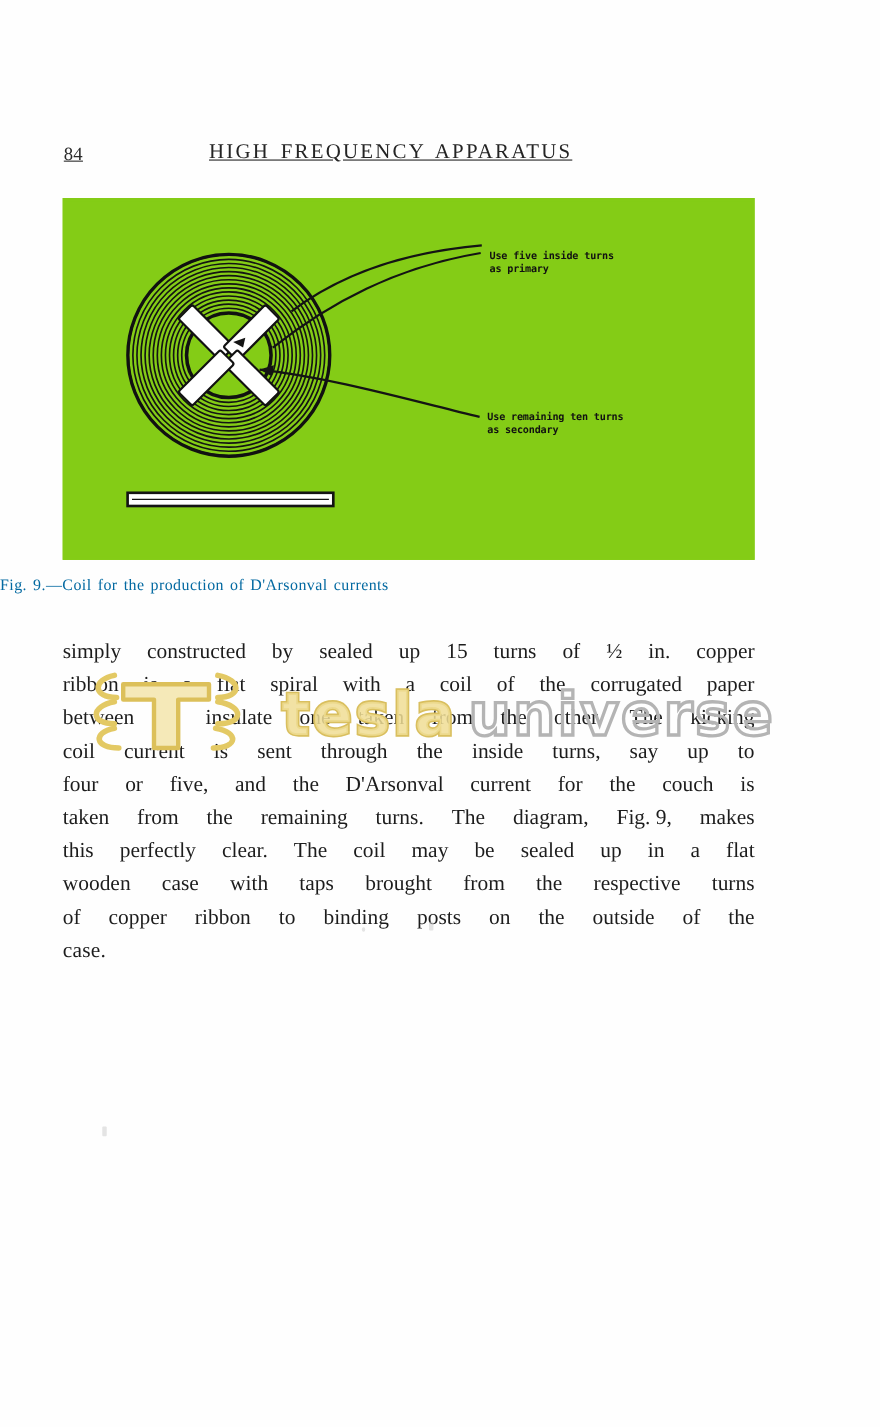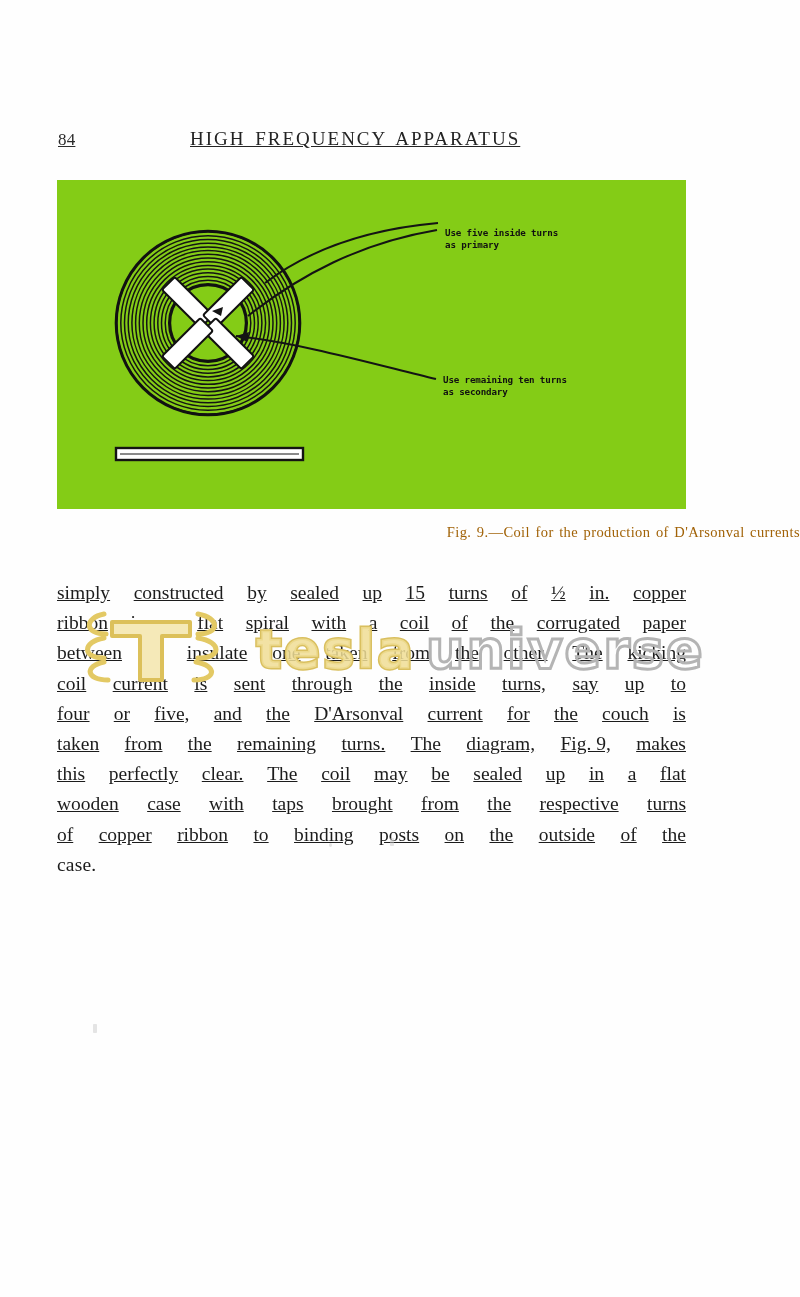--- a/index.html
+++ b/index.html
@@ -83,46 +83,45 @@
   }
   .annot-primary   { left: 385px; top: 44px; }
   .annot-secondary { left: 383px; top: 191px; }
   .annot-caption   { left: 330px; top: 256px; }
 
   .fig-caption {
     position: absolute;
     left: 0;
     top: 524px;
     width: 800px;
-    text-align: right;
+    text-align: left;
     font-size: 14.5px;
     letter-spacing: 0.4px;
     word-spacing: 1.5px;
-    color: #a16207;
+    color: #0369a1;
   }
 
   
   .body-text {
     position: absolute;
     left: 57px;
     top: 578px;
     width: 629px;
   }
   .body-line {
     display: block;
     height: 30.2px;
     font-size: 19.5px;
     line-height: 30.2px;
     color: #1c1c1c;
     white-space: nowrap;
   }
   .justify {
     display: flex;
     justify-content: space-between;
-    text-decoration: underline;
   }
   .justify > span { display: inline-block; }
   .lastline { letter-spacing: 0.2px; }
 
   
   .watermark {
     position: absolute;
     left: 78px;
     top: 600px;
     width: 640px;

